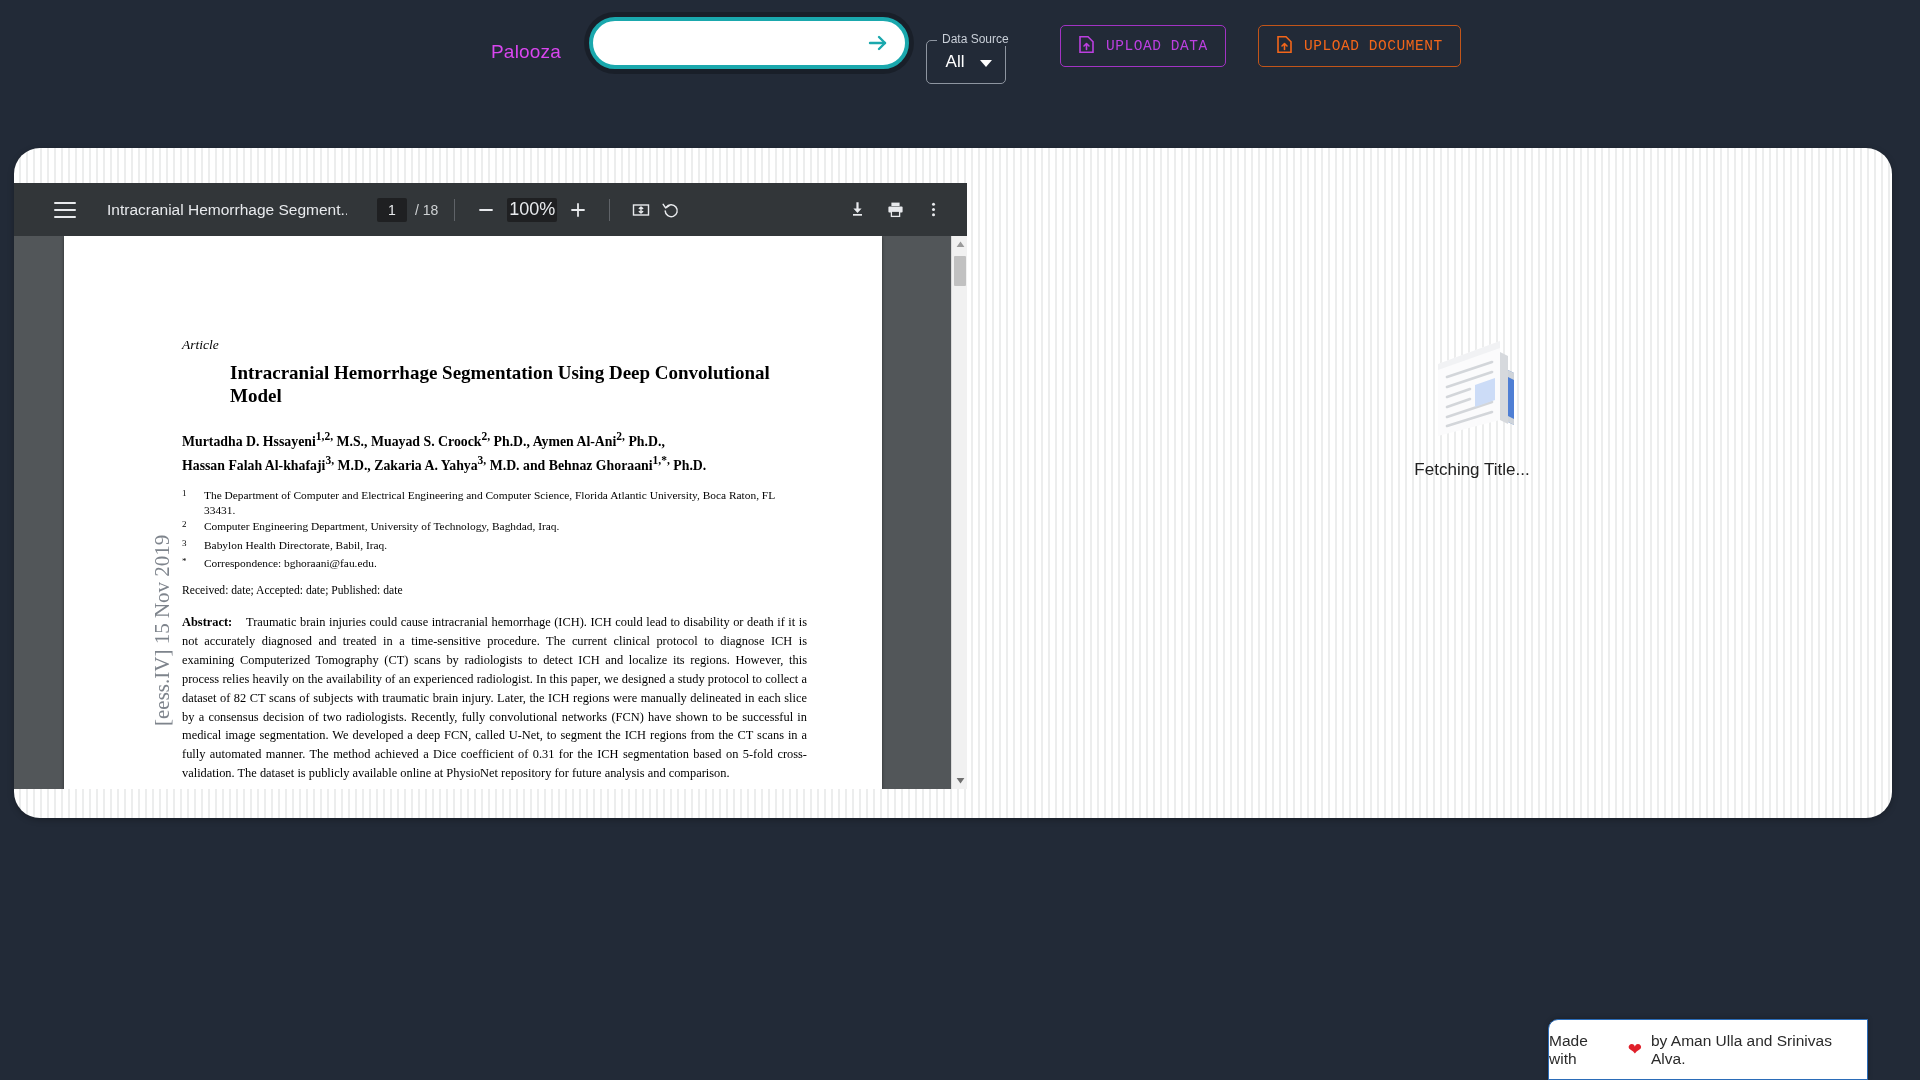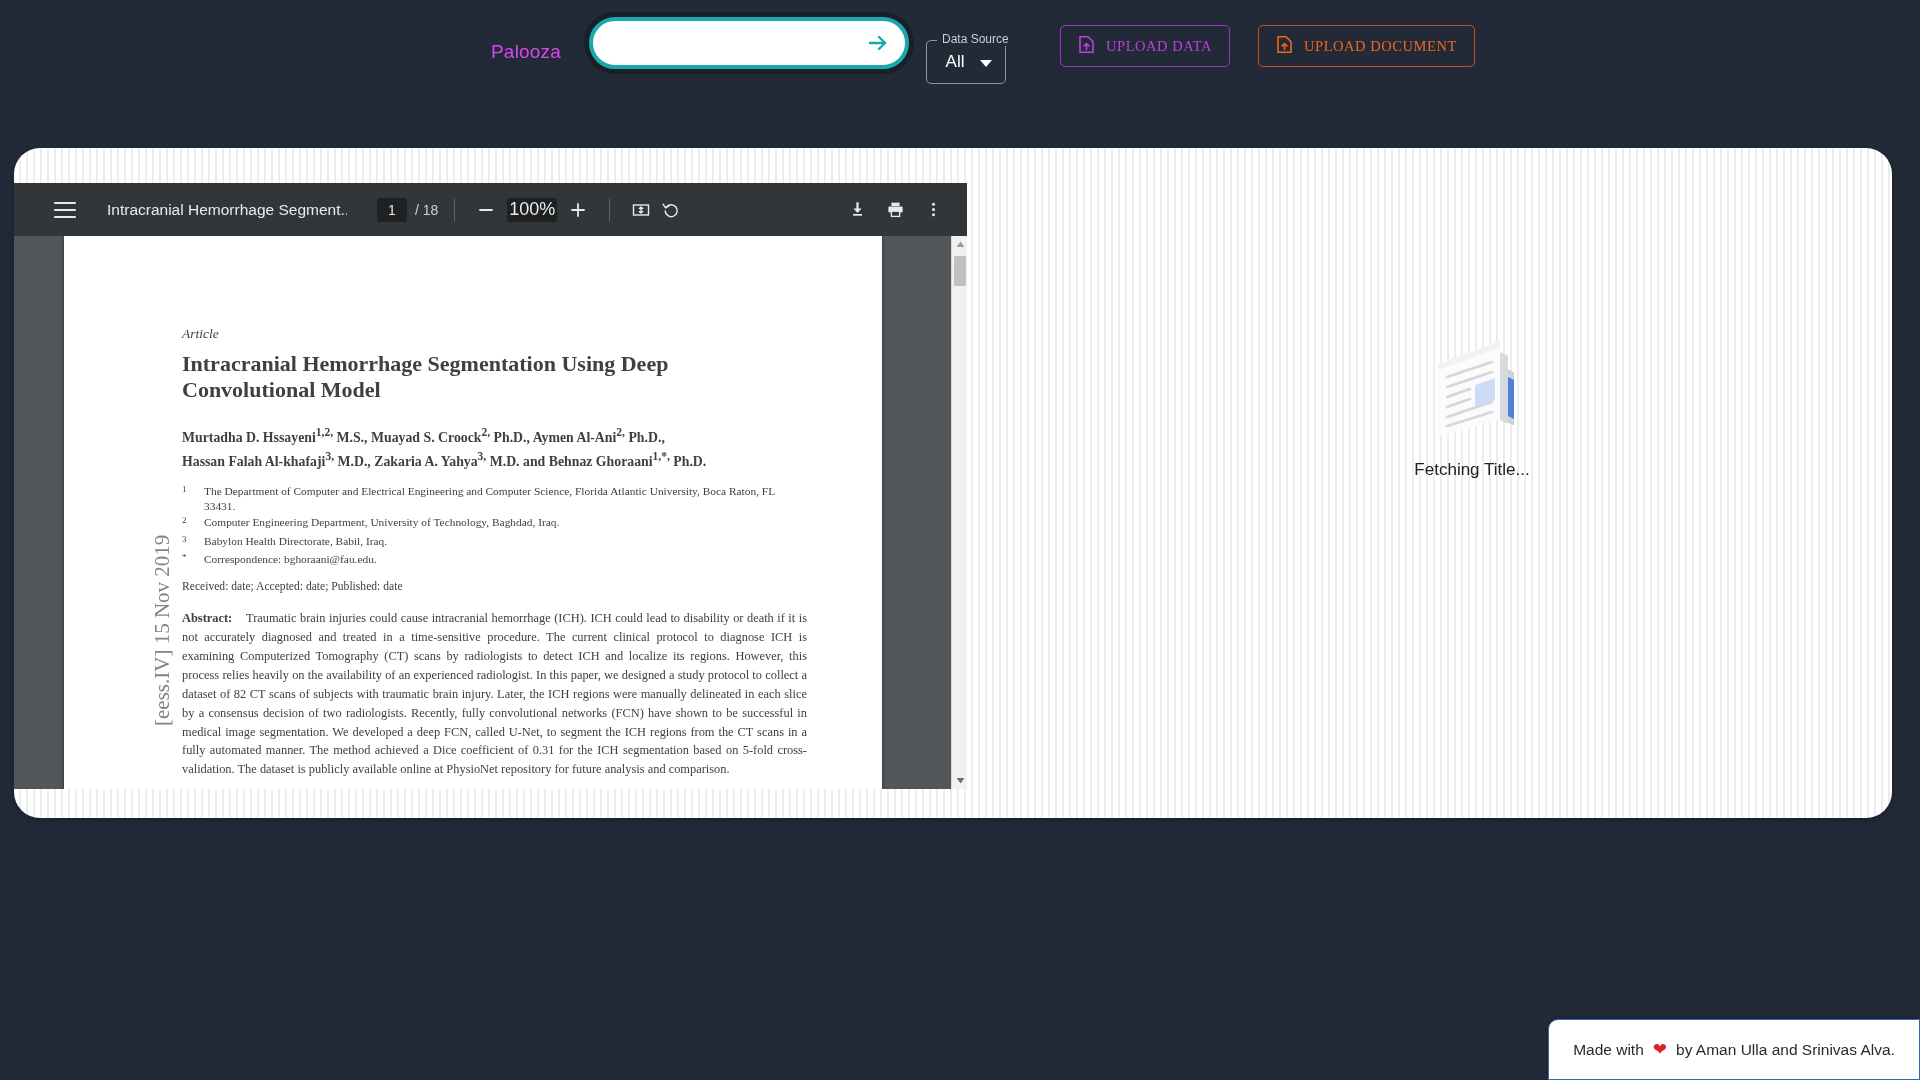--- a/index.html
+++ b/index.html
@@ -65,21 +65,21 @@
     border-right: 6px solid transparent;
     border-top: 7px solid #ffffff;
   }
 
   .btn-outline {
     position: absolute; height: 42px;
     border-radius: 5px; background: transparent;
     display: flex; align-items: center; gap: 11px;
     padding: 0 17px; cursor: pointer;
     font-size: 14.5px; letter-spacing: .55px;
-    font-family: Liberation Serif, serif;
+    font-family: Liberation Mono, monospace;
   }
   .btn-data   { left: 1060px; top: 25px; border: 1px solid #a233c4; color: #bc3fe0; }
   .btn-doc    { left: 1258px; top: 25px; border: 1px solid #c25519; color: #f4661a; }
 
   
   .card {
     position: absolute; left: 14px; top: 148px;
     width: 1878px; height: 670px;
     border-radius: 26px;
     background-color: #f0f0f0;
@@ -144,27 +144,27 @@
     overflow: hidden;
   }
   .arxiv-stamp {
     position: absolute; left: 86px; top: 490px;
     font-family: "Liberation Serif", serif;
     font-size: 21px; color: #7e848c;
     transform: rotate(-90deg); transform-origin: left top;
     white-space: nowrap;
   }
   .paper {
-    position: absolute; left: 118px; top: 90px;
+    position: absolute; left: 118px; top: 101px;
     width: 625px;
     font-family: "Liberation Serif", serif;
-    color: #404040;
+    color: #000000;
   }
   .p-kind { font-style: italic; font-size: 13.5px; margin-bottom: 9px; }
-  .p-title { font-size: 22px; font-weight: bold; line-height: 1.19; margin-bottom: 21px; }
+  .p-title { font-size: 19px; font-weight: bold; line-height: 1.19; margin-bottom: 21px; margin-left: 48px; }
   .p-authors { font-size: 13.8px; font-weight: bold; line-height: 1.47; margin-bottom: 12px; }
   .p-affils { margin-bottom: 12px; }
   .p-affil { display: flex; font-size: 11.4px; line-height: 1.28; margin-bottom: 2px; }
   .p-affil .mk { width: 22px; flex: none; }
   .p-affil .mk sup { font-size: 9px; }
   .p-dates { font-size: 11.6px; margin-bottom: 16px; }
   .p-abs { font-size: 12.4px; line-height: 1.52; text-align: justify; }
   .p-abs b { font-weight: bold; }
 
   
@@ -190,21 +190,21 @@
     width: 180px; text-align: center;
   }
   .fetch-label {
     margin-top: 16px; font-size: 17px; color: #212121;
     font-family: "Liberation Sans", sans-serif;
   }
 
   
   .made {
     position: absolute; left: 1548px; top: 1019px;
-    width: 372px; height: 61px;
+    width: 320px; height: 61px;
     background: #ffffff;
     border: 1px solid #2b6cb8;
     border-top-left-radius: 10px;
     display: flex; align-items: center; justify-content: center;
     gap: 9px; font-size: 15.5px; color: #2a2a2a;
     box-shadow: 0 -1px 5px rgba(0,0,0,0.2);
   }
   .heart { color: #e0202a; font-size: 17px; line-height: 1; }
 </style>
 </head>

